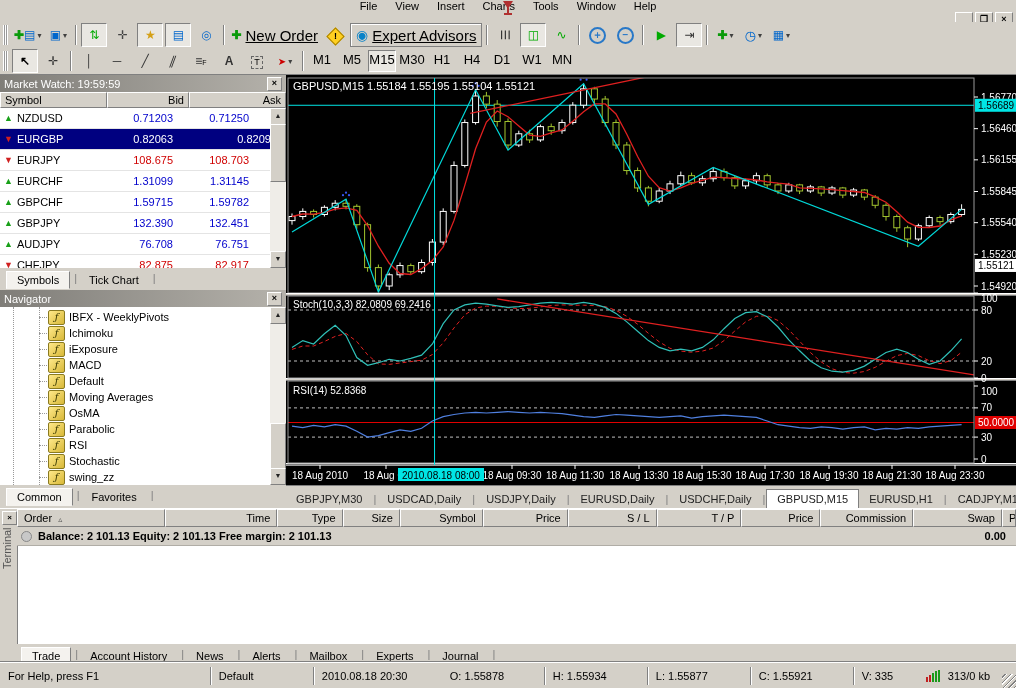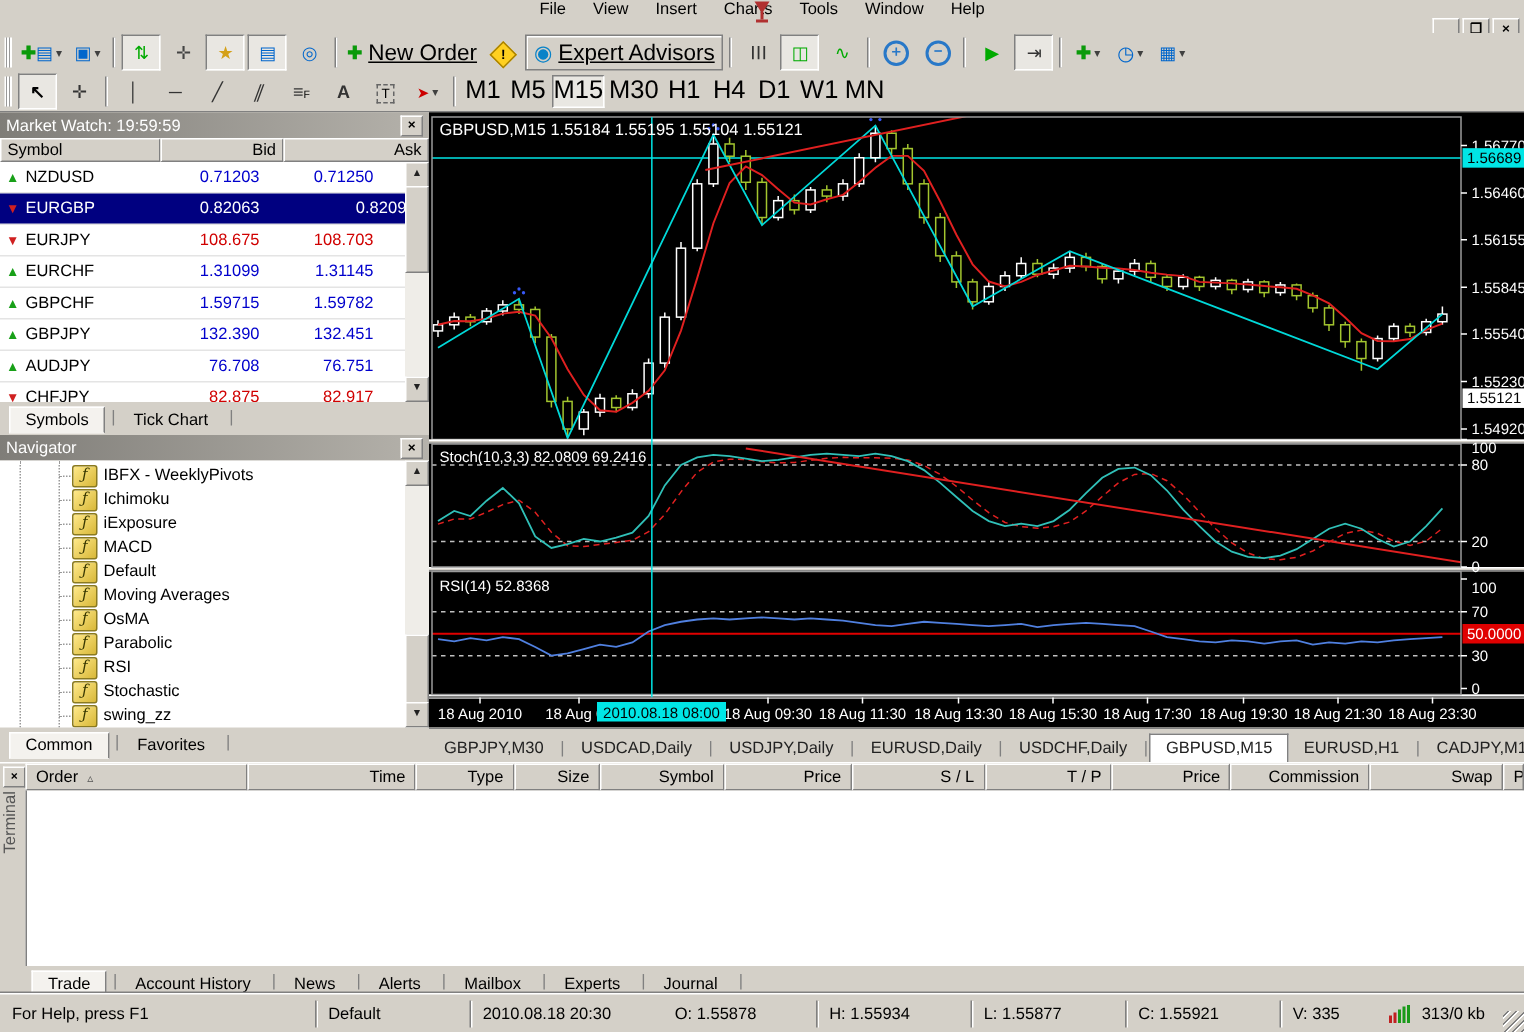--- a/index.html
+++ b/index.html
@@ -25,21 +25,21 @@
   .tbtn .lbl{font-size:15px;margin-left:4px;text-decoration:underline;}
   .tbtn .dd{font-size:8px;color:#404040;margin-left:2px;}
   .tsep{width:1px;height:20px;background:#808080;border-right:1px solid #fff;margin:0 3px;}
   .framed{border:1px solid #808080 !important;box-shadow:inset 1px 1px 0 #fff;padding:0 5px;}
   .rot90{display:inline-block;transform:rotate(90deg);}
   .skew{display:inline-block;transform:skewX(-20deg);}
   .mag{display:inline-block;width:13px;height:13px;border:2px solid #2878c8;border-radius:50%;color:#2878c8;font-size:10px;line-height:11px;text-align:center;font-weight:bold;}
   .diam{display:inline-block;width:11px;height:11px;background:#ffd020;border:1px solid #a88000;transform:rotate(45deg);}
   .diam i{display:block;transform:rotate(-45deg);font-style:normal;font-weight:bold;font-size:9px;line-height:11px;text-align:center;color:#000;}
   .dashbox{display:inline-block;border:1px dashed #666;font-size:9px;padding:0 2px;line-height:11px;}
-  .tfbtn{height:20px;min-width:26px;text-align:center;line-height:18px;font-size:17px;margin:0 1px;border:1px solid transparent;cursor:default;}
+  .tfbtn{height:20px;min-width:26px;text-align:center;line-height:18px;font-size:13px;margin:0 1px;border:1px solid transparent;cursor:default;}
   .tfbtn.pressed{border-top:1px solid #808080;border-left:1px solid #808080;border-right:1px solid #fff;border-bottom:1px solid #fff;background:#e9e7e2;}
   
   .panel{position:absolute;left:0;width:286px;background:#d4d0c8;border-right:1px solid #808080;}
   #market-watch{top:75px;height:213px;} #navigator{top:290px;height:213px;}
   .ptitle{height:17px;background:linear-gradient(to right,#7f7d78,#b5b2ab);color:#fff;display:flex;align-items:center;padding:0 4px;font-size:11px;}
   .pclose{margin-left:auto;width:13px;height:12px;background:#d4d0c8;color:#000;font-size:9px;font-weight:bold;text-align:center;line-height:11px;cursor:default;}
   .mw-head{display:flex;height:16px;}
   .mw-head div{background:#d4d0c8;padding:1px 4px;font-size:11px;}
   .mw-rows{position:relative;height:160px;background:#fff;overflow:hidden;}
   .mw-row{display:flex;height:20px;align-items:center;border-bottom:1px solid #e4e4e4;}
@@ -666,20 +666,25 @@
           <div class="col raised" style="width: 44px;">Size</div>
           <div class="col raised" style="width: 70px;">Symbol</div>
           <div class="col raised" style="width: 72px;">Price</div>
           <div class="col raised" style="width: 76px;">S / L</div>
           <div class="col raised" style="width: 72px;">T / P</div>
           <div class="col raised" style="width: 66px;">Price</div>
           <div class="col raised" style="width: 80px;">Commission</div>
           <div class="col raised" style="width: 76px;">Swap</div>
           <div class="col raised" style="flex: 1 1 0%;">Profit</div>
         </div>
+      <div id="term-balance">
+        <span class="dot"></span>
+        <span>Balance: 2 101.13  Equity: 2 101.13  Free margin: 2 101.13</span>
+        <span class="bprofit">0.00</span>
+      </div>
       <div id="term-white"></div>
       <div id="term-tabs">
           <span class="ptab active">Trade</span>
           <span class="ptab-sep">|</span>
           <span class="ptab">Account History</span>
           <span class="ptab-sep">|</span>
           <span class="ptab">News</span>
           <span class="ptab-sep">|</span>
           <span class="ptab">Alerts</span>
           <span class="ptab-sep">|</span>

